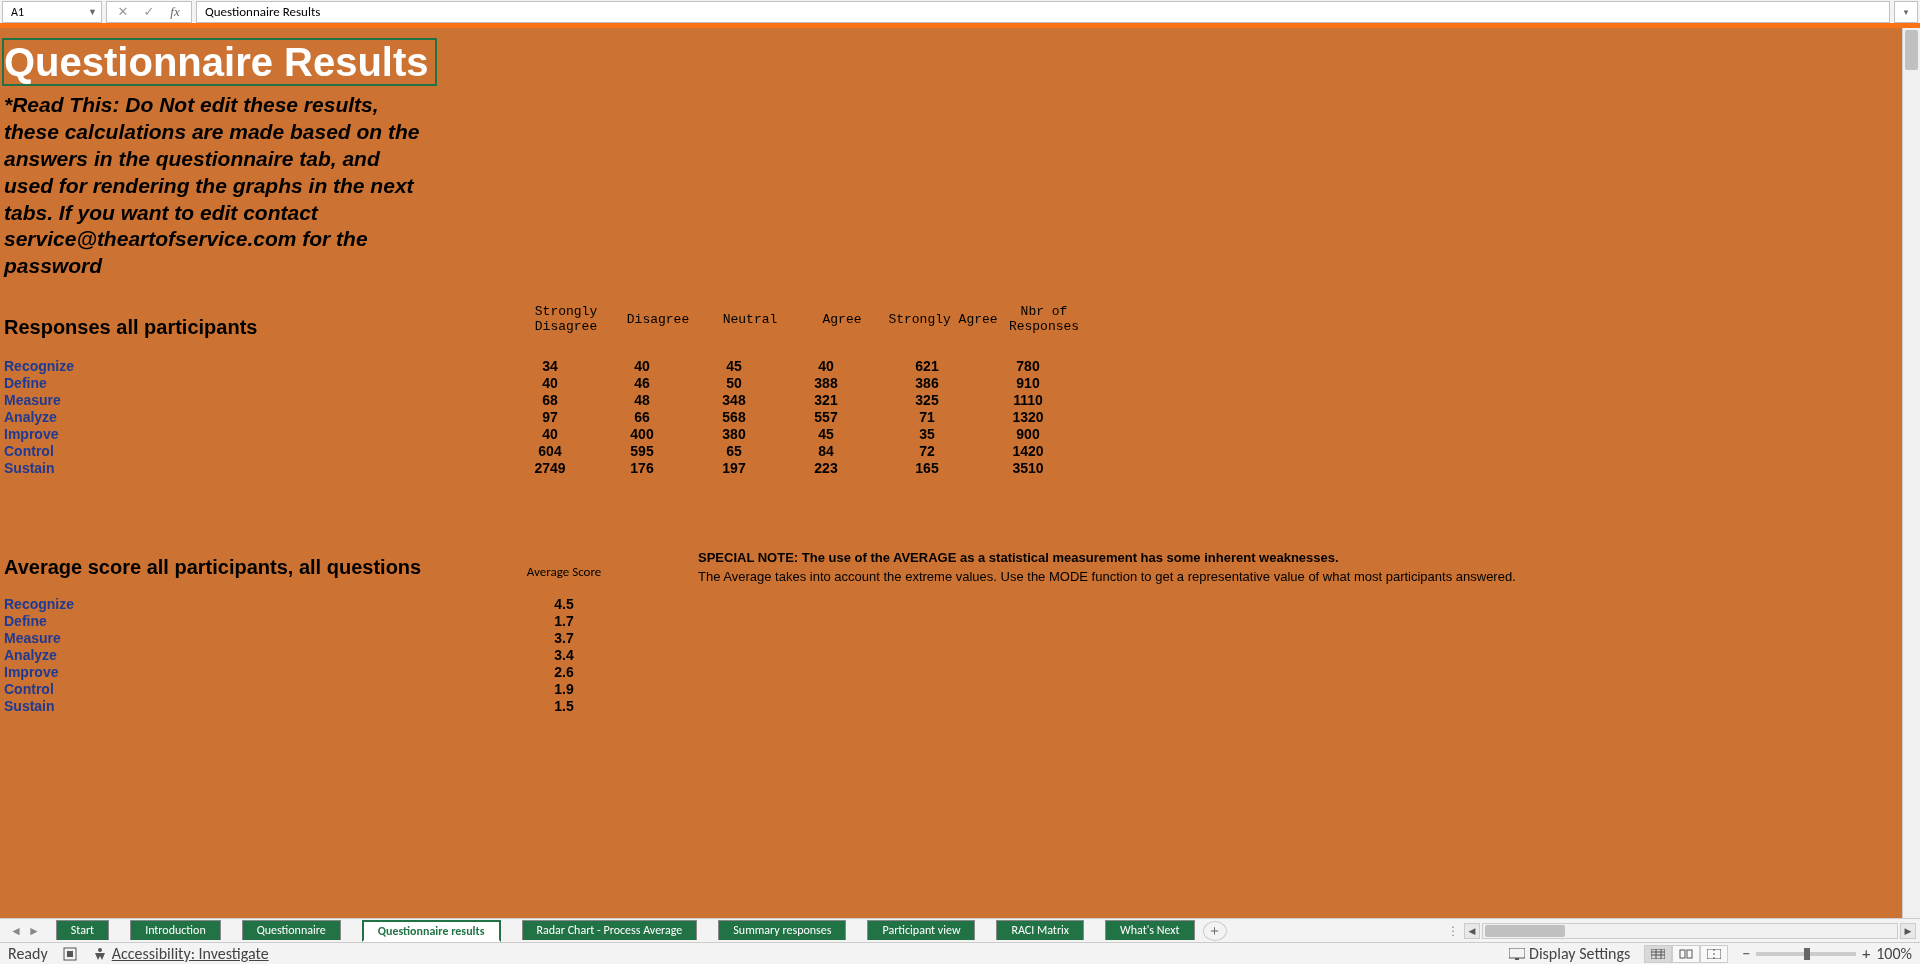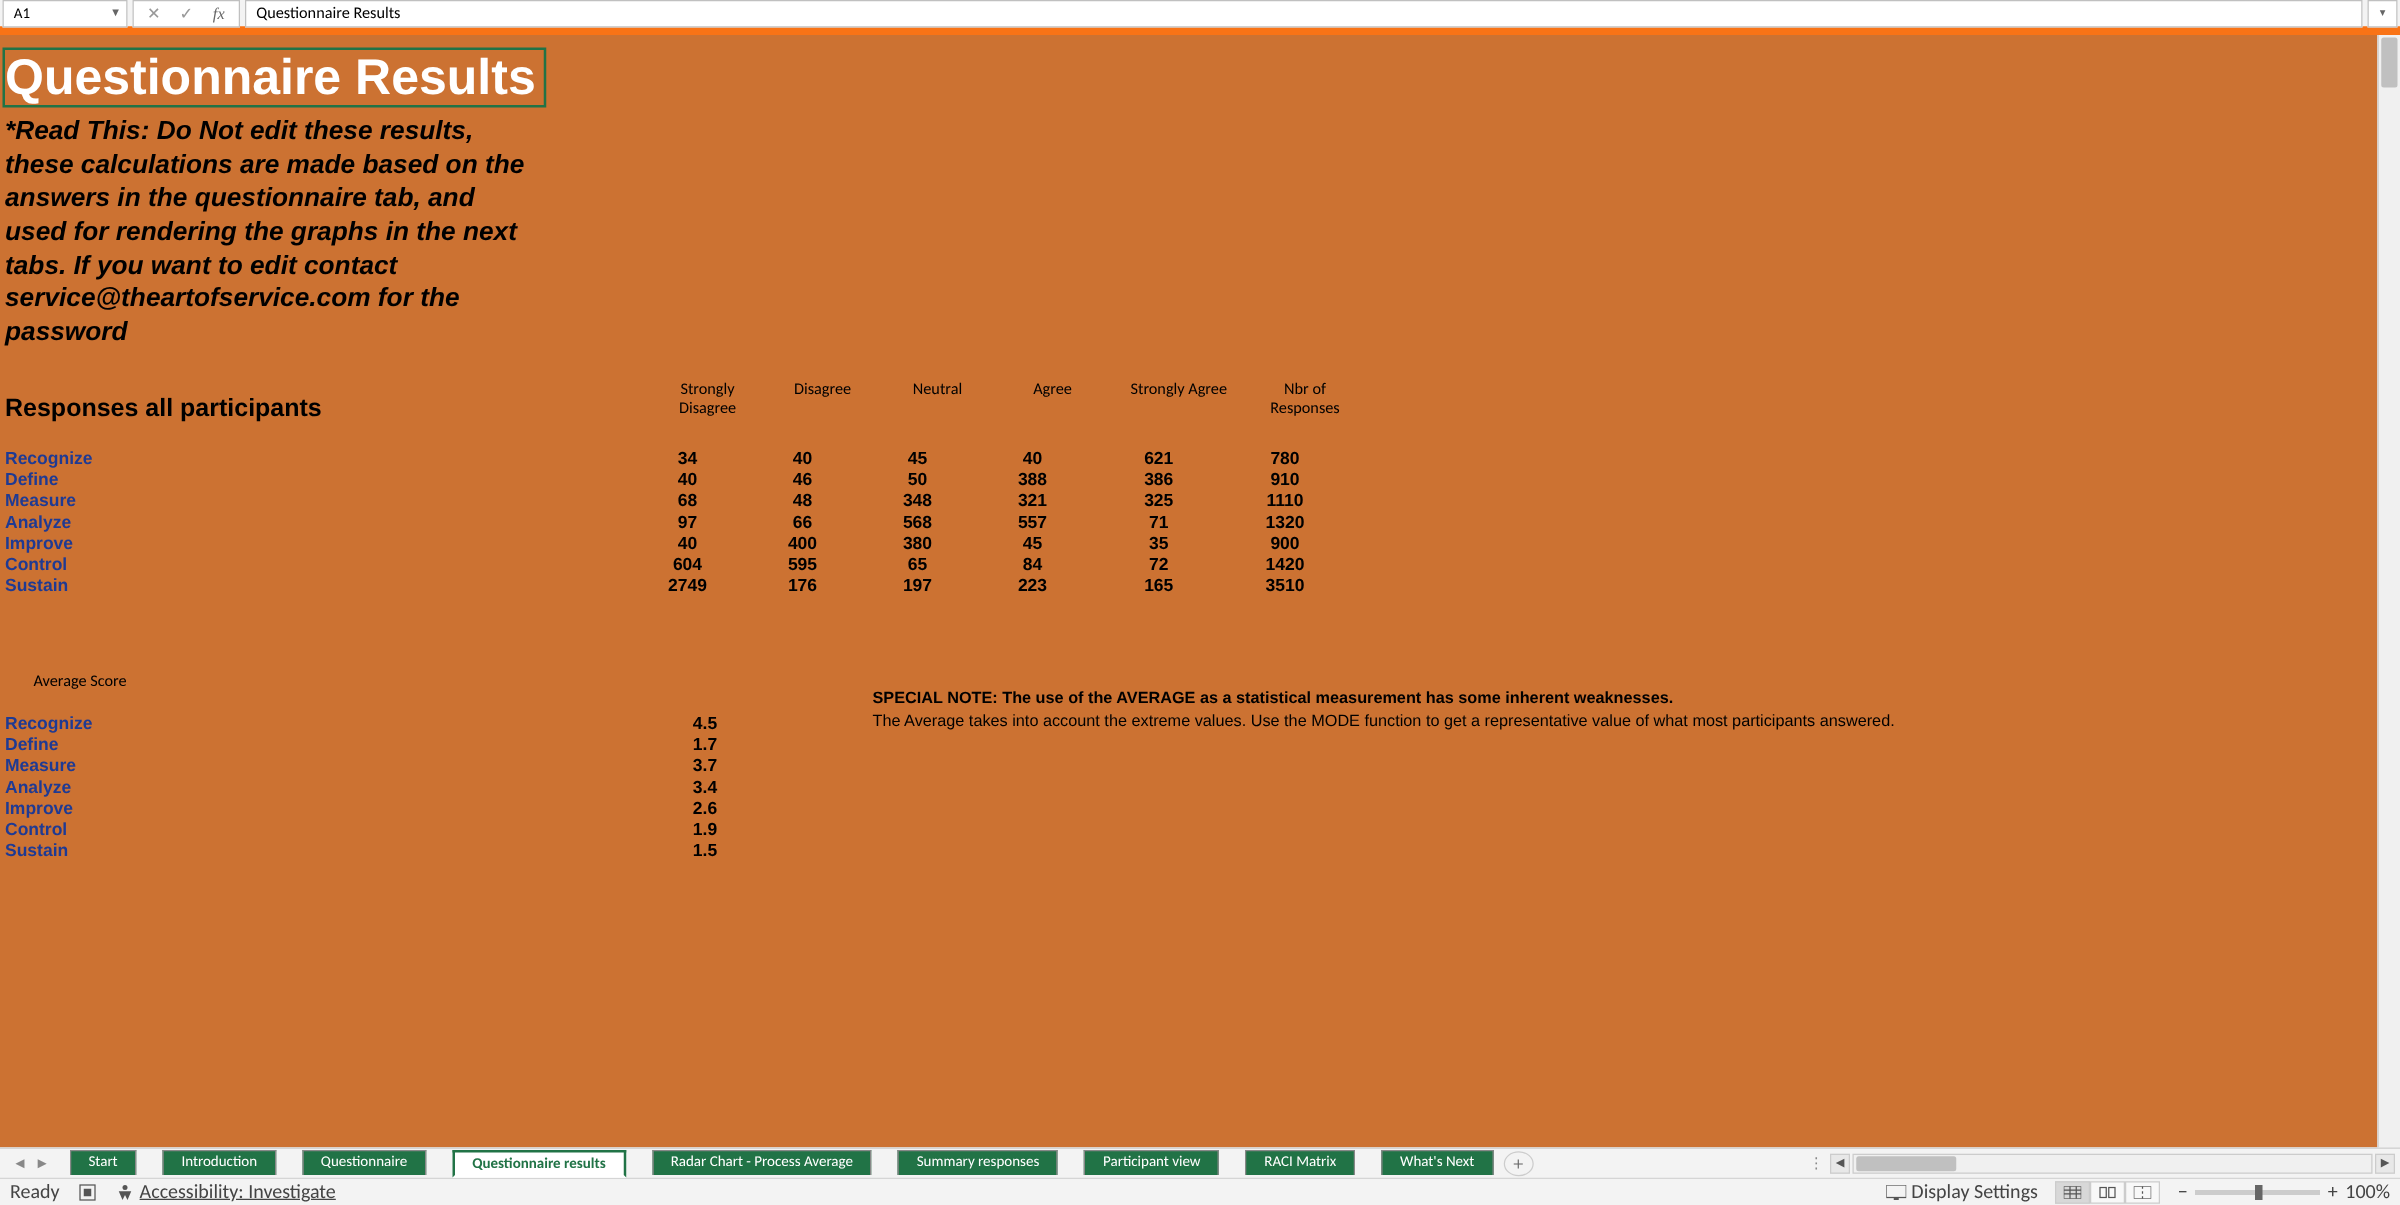--- a/index.html
+++ b/index.html
@@ -8,21 +8,21 @@
       font-size: 14px;
       background: #fff;
       overflow: hidden;
       width: 1920px;
       height: 964px;
     }
     .formula-bar {
       display: flex;
       align-items: center;
       height: 28px;
-      border-bottom: 7px solid #f97316;
+      border-bottom: 5px solid #f97316;
       background: #f3f3f3;
       gap: 4px;
       padding: 0 2px;
     }
     .name-box {
       width: 100px;
       height: 22px;
       background: #fff;
       border: 1px solid #c0c0c0;
       display: flex;
@@ -109,21 +109,21 @@
       margin-top: 18px;
     }
     .grid {
       font-family: Arial, sans-serif;
       font-size:14px;
     }
     .grid-row { display:flex; height:17px; align-items:center;}
     .col-label { width:500px; color:#1f3a93; font-weight:bold; padding-left:0;}
     .col-v { width:92px; text-align:center; color:#000; font-weight:bold;}
     .col-hdr { width:92px; text-align:center; color:#000; font-size:13px; font-weight:normal;}
-    .header-row { align-items:flex-start; height:auto; padding-bottom:4px;}
+    .header-row { align-items:center; height:auto; padding-bottom:4px;font-family:Liberation Mono, monospace;}
     .header-row .col-hdr { white-space:pre-line; line-height:1.15;}
     .avg-row .col-label { width:500px;}
     .avg-row .col-v { width:120px;}
     .special-note { position:absolute; top:522px; left:698px; font-family: Arial, sans-serif;}
     .special-note .l1 { font-size:13px; font-weight:bold; color:#000;}
     .special-note .l2 { font-size:13px; color:#000; margin-top:4px;}
     .tab-strip {
       height:24px;
       display:flex;
       align-items:center;
@@ -295,20 +295,21 @@
           <div class="col-v">176</div>
           <div class="col-v">197</div>
           <div class="col-v">223</div>
           <div class="col-v" style="width: 110px;">165</div>
           <div class="col-v">3510</div>
         </div>
       </div>
 
     
     <div style="display:flex; align-items:flex-end; margin-top:62px;">
+      <div class="section-header" style="width:500px;">Average score all participants, all questions</div>
       <div class="col-hdr" style="width:120px;">Average Score</div>
     </div>
     <div style="height:16px;"></div>
     <div id="avg-container" class="grid">
         <div class="grid-row avg-row">
           <div class="col-label">Recognize</div>
           <div class="col-v" style="width: 120px;">4.5</div>
         </div>
         <div class="grid-row avg-row">
           <div class="col-label">Define</div>

